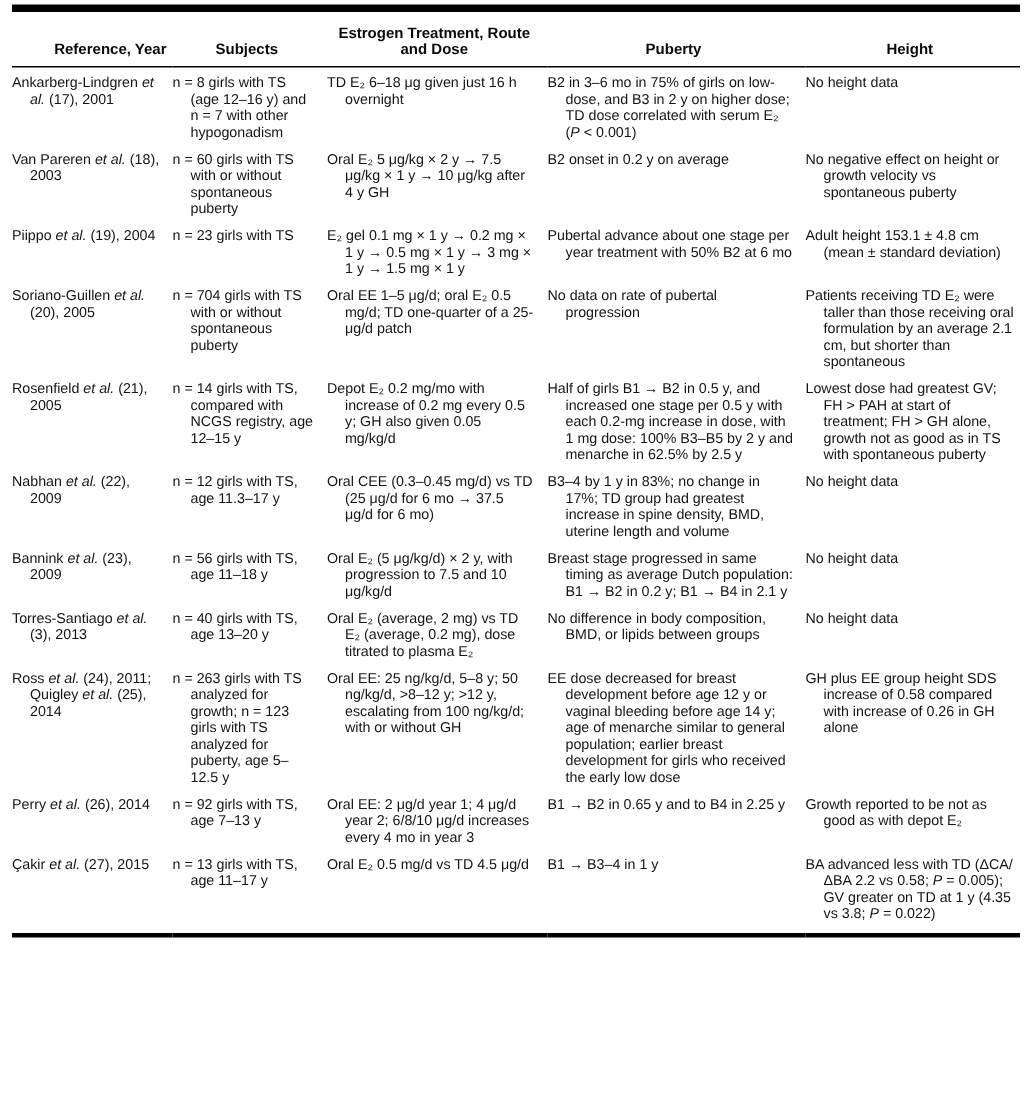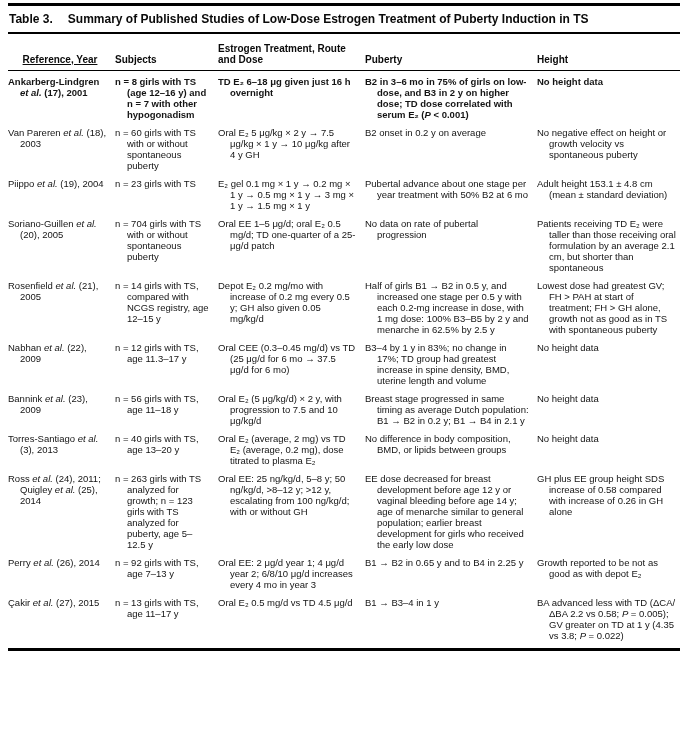--- a/index.html
+++ b/index.html
@@ -41,60 +41,55 @@
     border-collapse: collapse;
     table-layout: fixed;
     width: 672px;
     border-bottom: 3px solid #000;
   }
   thead th {
     font-weight: bold;
     font-size: 10px;
     line-height: 11px;
     vertical-align: bottom;
-    text-align: left;
+    text-align: center;
     padding: 9px 4px 5px 0;
     border-bottom: 1.5px solid #000;
     color: #0a0a0a;
   }
   thead th.th-left {
-    text-align: center;
+    text-align: right;
     padding-left: 1px;
-    text-decoration: underline;
   }
   tbody td {
     vertical-align: top;
     font-size: 9.5px;
     line-height: 11px;
     padding: 0 8px 7px 0;
   }
   tbody td:last-child {
     padding-right: 2px;
   }
   tbody tr:first-child td {
     padding-top: 5px;
-    font-weight: bold;
   }
   .hang {
     padding-left: 12px;
     text-indent: -12px;
   }
   em {
     font-style: italic;
   }
 </style>
 </head>
 <body>
 
 <div class="page">
   <div class="rule-thick"></div>
 
-  <div class="table-title">
-    <span class="title-label">Table 3.</span><span>Summary of Published Studies of Low-Dose Estrogen Treatment of Puberty Induction in TS</span>
-  </div>
 
   <div class="rule-medium"></div>
 
   <table>
     <colgroup>
       <col style="width:107px">
       <col style="width:103px">
       <col style="width:147px">
       <col style="width:172px">
       <col style="width:143px">

